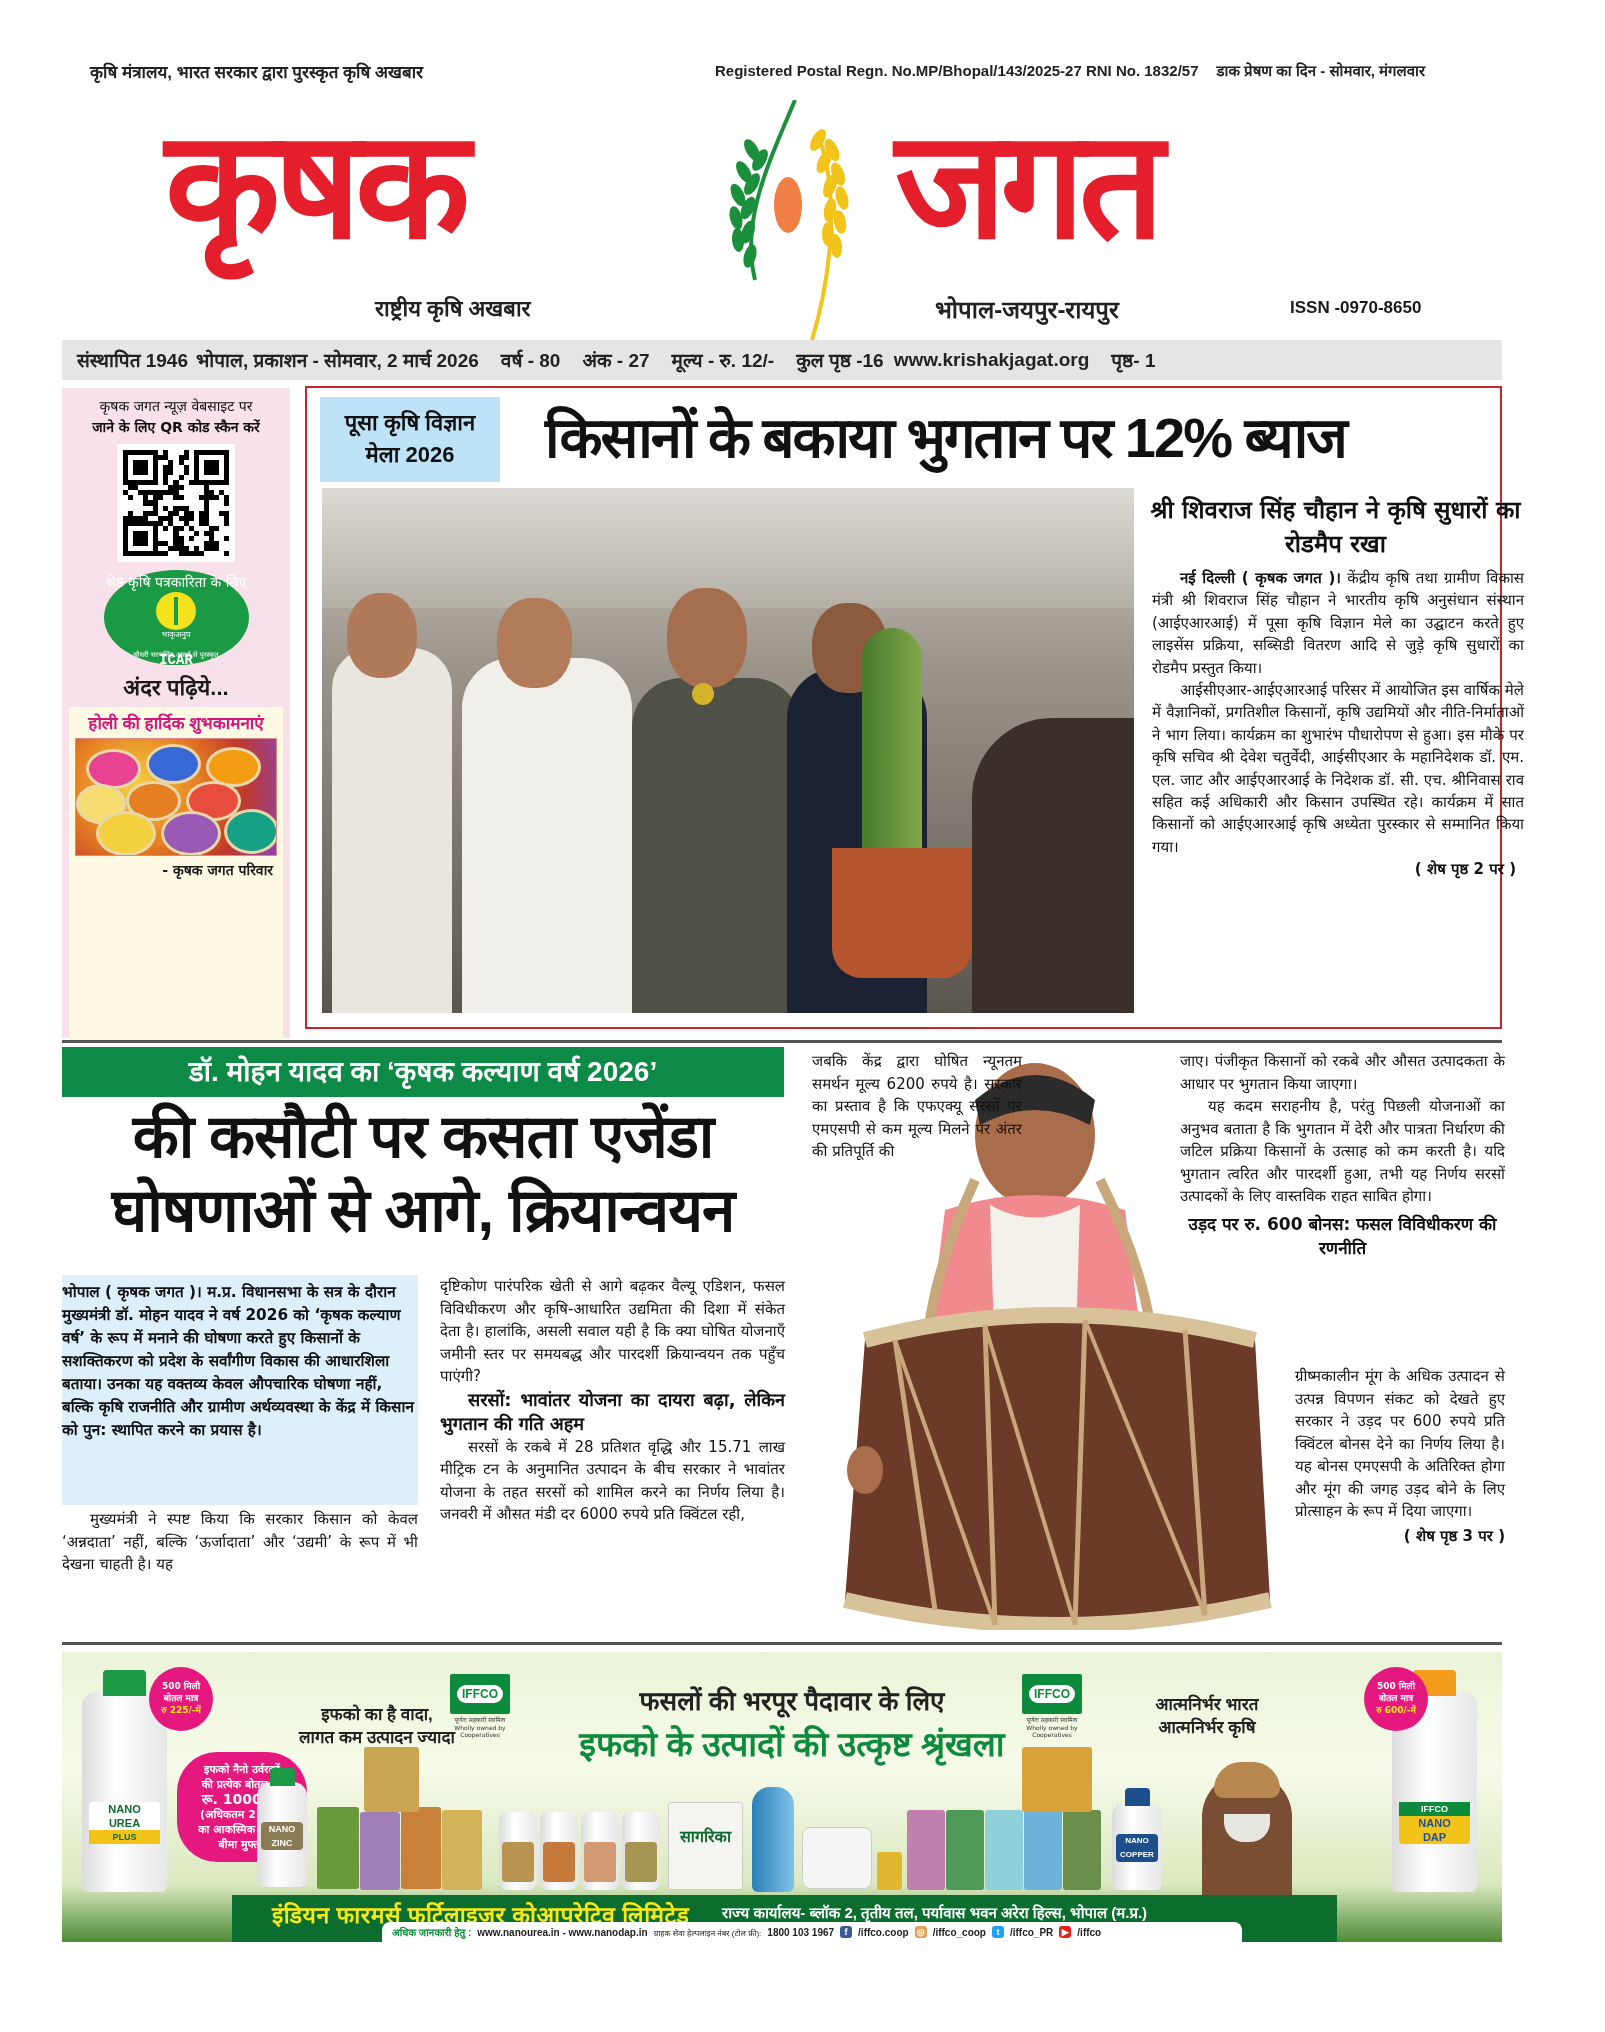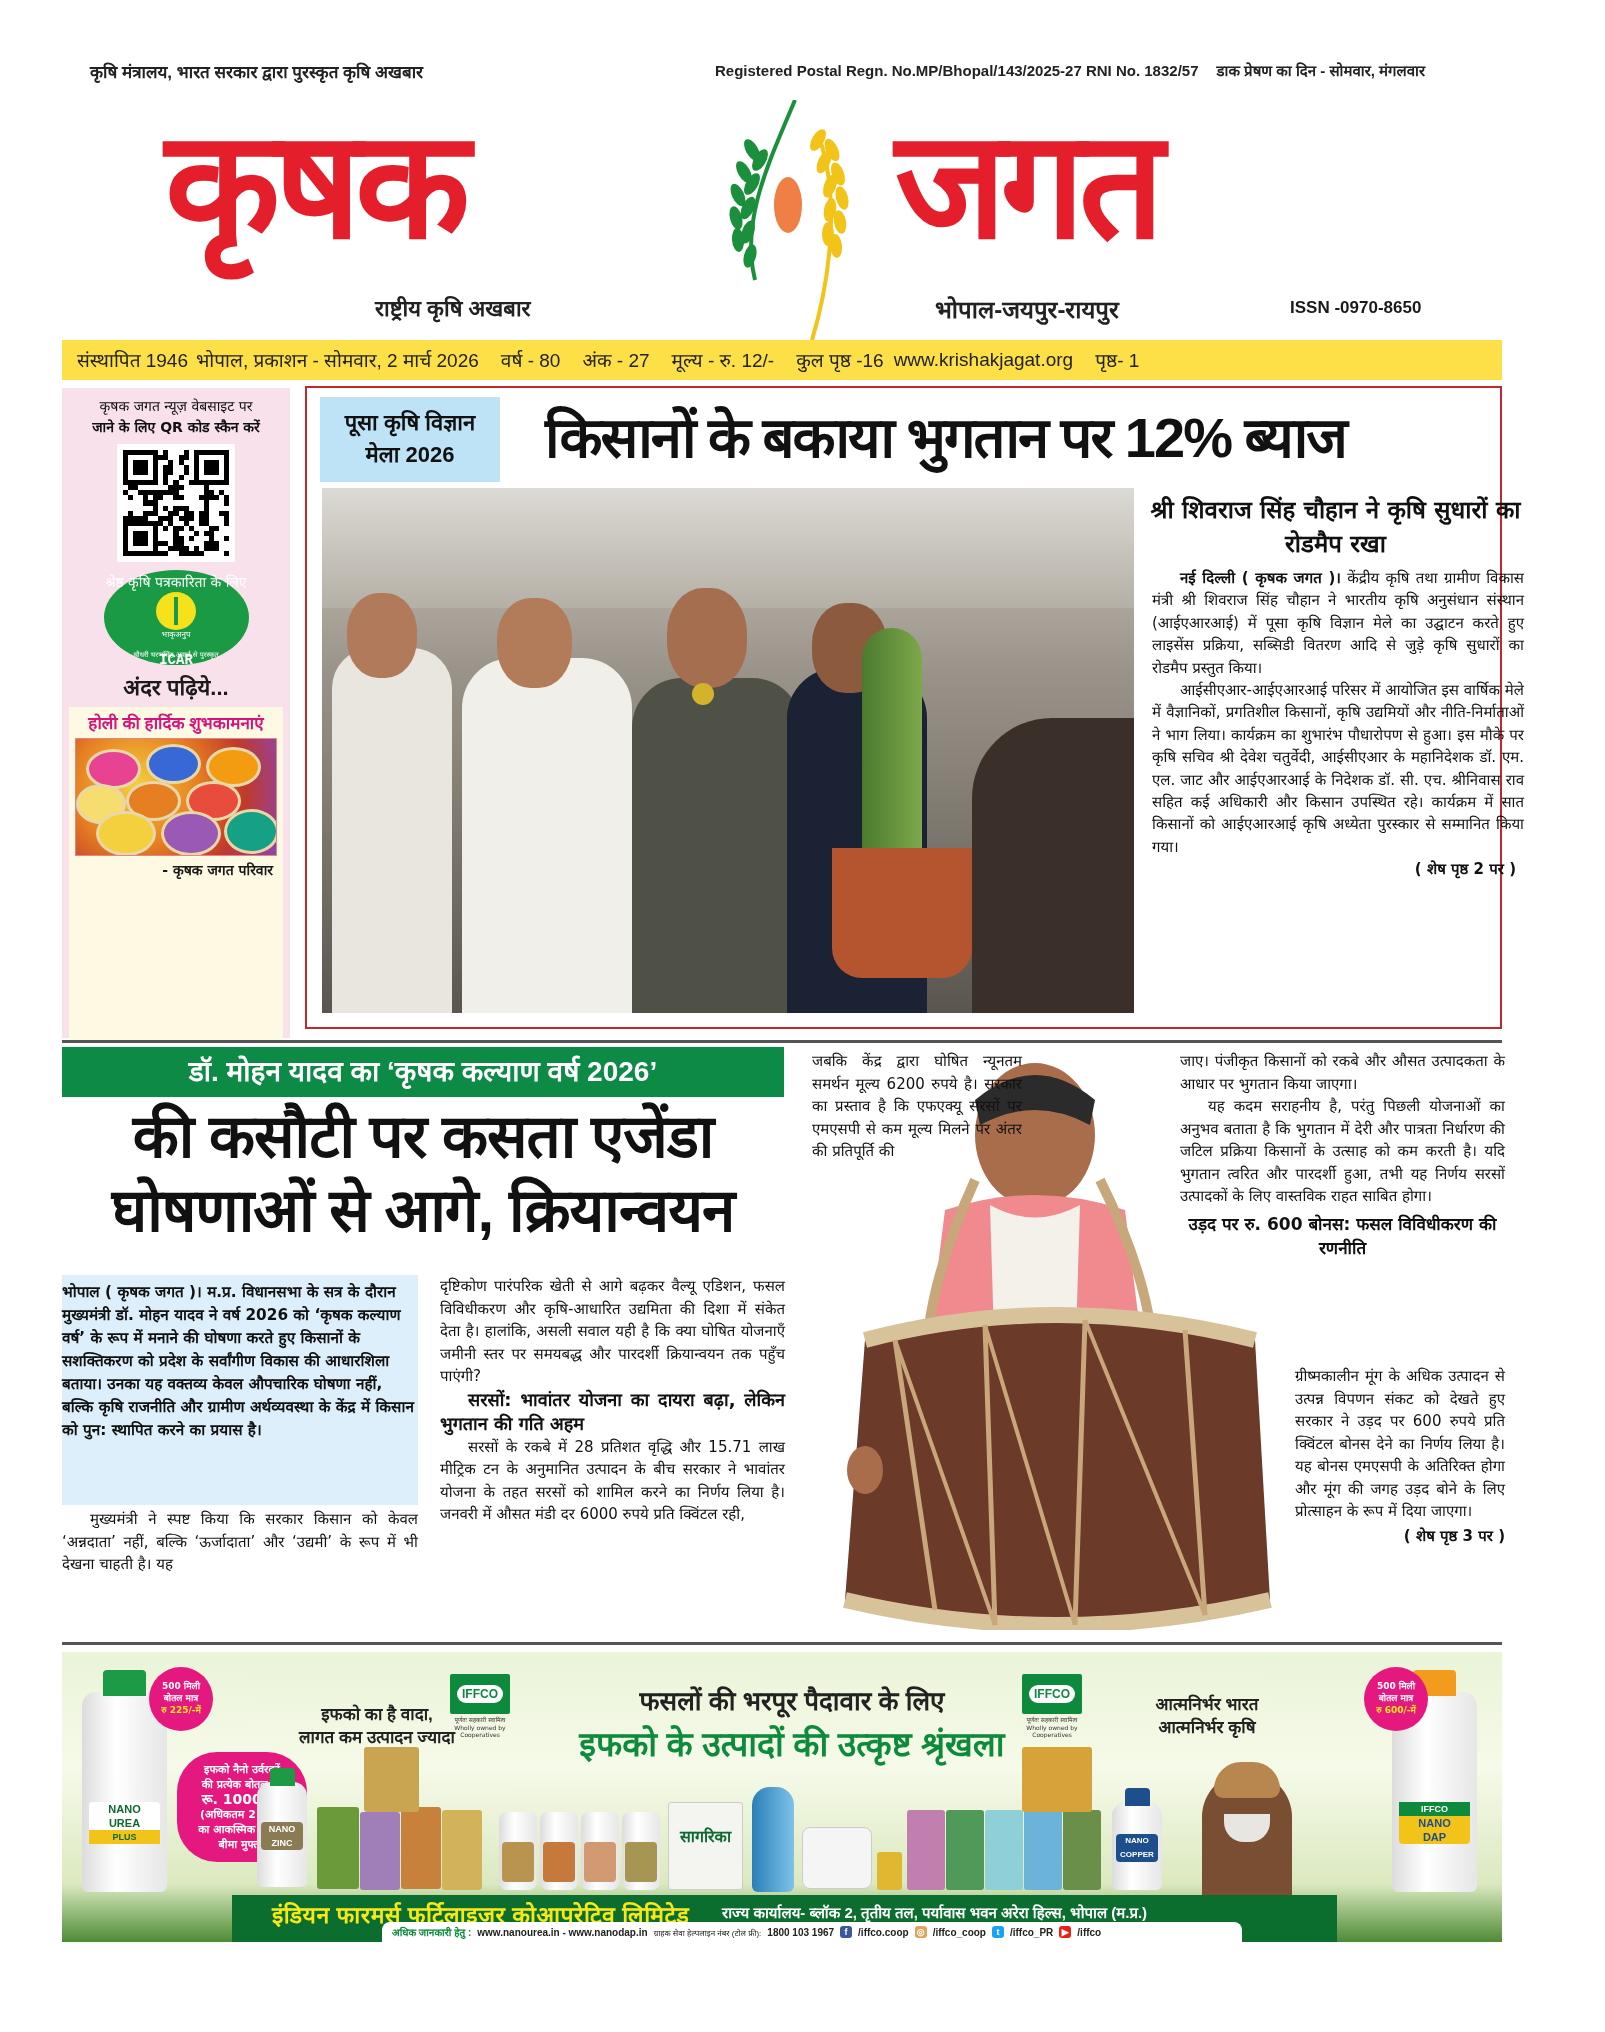--- a/index.html
+++ b/index.html
@@ -15,21 +15,21 @@
   .mast-word { font-family: "Liberation Sans", sans-serif; font-weight: 900; color: #e41e2b; font-size: 150px; letter-spacing: -6px; line-height: 1; }
   .mast-left { left: 165px; top: 110px; }
   .mast-right { left: 760px; top: 110px; }
   .emblem { left: 700px; top: 100px; width: 170px; height: 240px; }
   .tagline { font-size: 22px; font-family: "Liberation Sans", sans-serif; font-weight: bold; color: #222; }
   .tag-left { left: 375px; top: 292px; }
   .tag-right { left: 935px; top: 292px; font-size: 24px; }
   .issn { left: 1290px; top: 298px; font-size: 17px; font-family: "Liberation Sans", sans-serif; font-weight: bold; }
 
   
-  .infobar { left: 62px; top: 340px; width: 1440px; height: 40px; background: #fde047; display: flex; align-items: center; padding-left: 15px; gap: 22px; font-family: "Liberation Sans", sans-serif; font-weight: normal; font-size: 19px; color: #222; white-space: nowrap; }
+  .infobar { left: 62px; top: 340px; width: 1440px; height: 40px; background: #e5e5e5; display: flex; align-items: center; padding-left: 15px; gap: 22px; font-family: "Liberation Sans", sans-serif; font-weight: bold; font-size: 19px; color: #222; white-space: nowrap; }
 
   
   .sidebar { left: 62px; top: 388px; width: 228px; height: 650px; background: #f8e1ea; }
   .qr-caption { width: 100%; text-align: center; font-size: 14px; line-height: 21px; padding-top: 8px; color: #111; }
   .qr-box { margin: 6px auto 0; width: 118px; height: 118px; background: #fff; padding: 6px; }
   .qr-grid { width: 106px; height: 106px; display: grid; grid-template-columns: repeat(21, 1fr); }
   .qr-grid div { background: #000; }
   .qr-grid div.w { background: #fff; }
   .icar-badge { margin: 8px auto 0; width: 145px; height: 95px; border-radius: 50%; background: #1a9a45; position: relative; color: #fff; font-size: 8px; text-align: center; }
   .icar-badge .curve-top { position: absolute; top: 2px; left: 0; width: 100%; font-size: 14px; }

